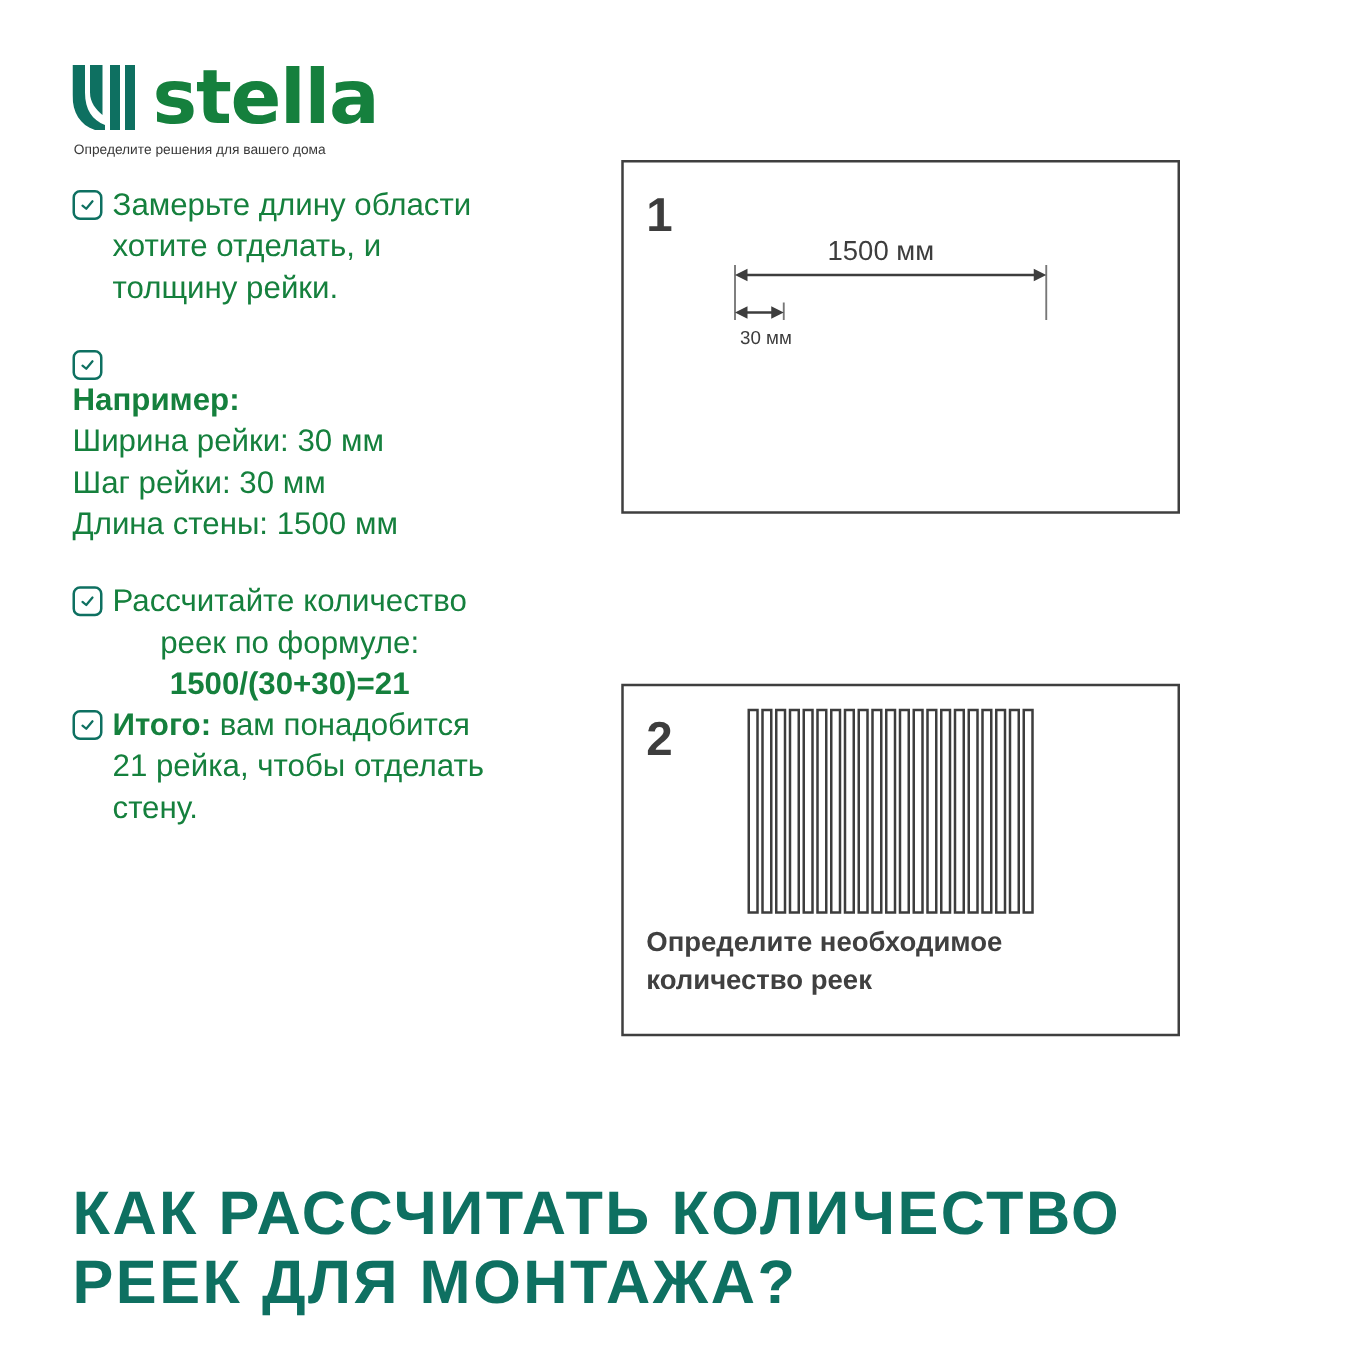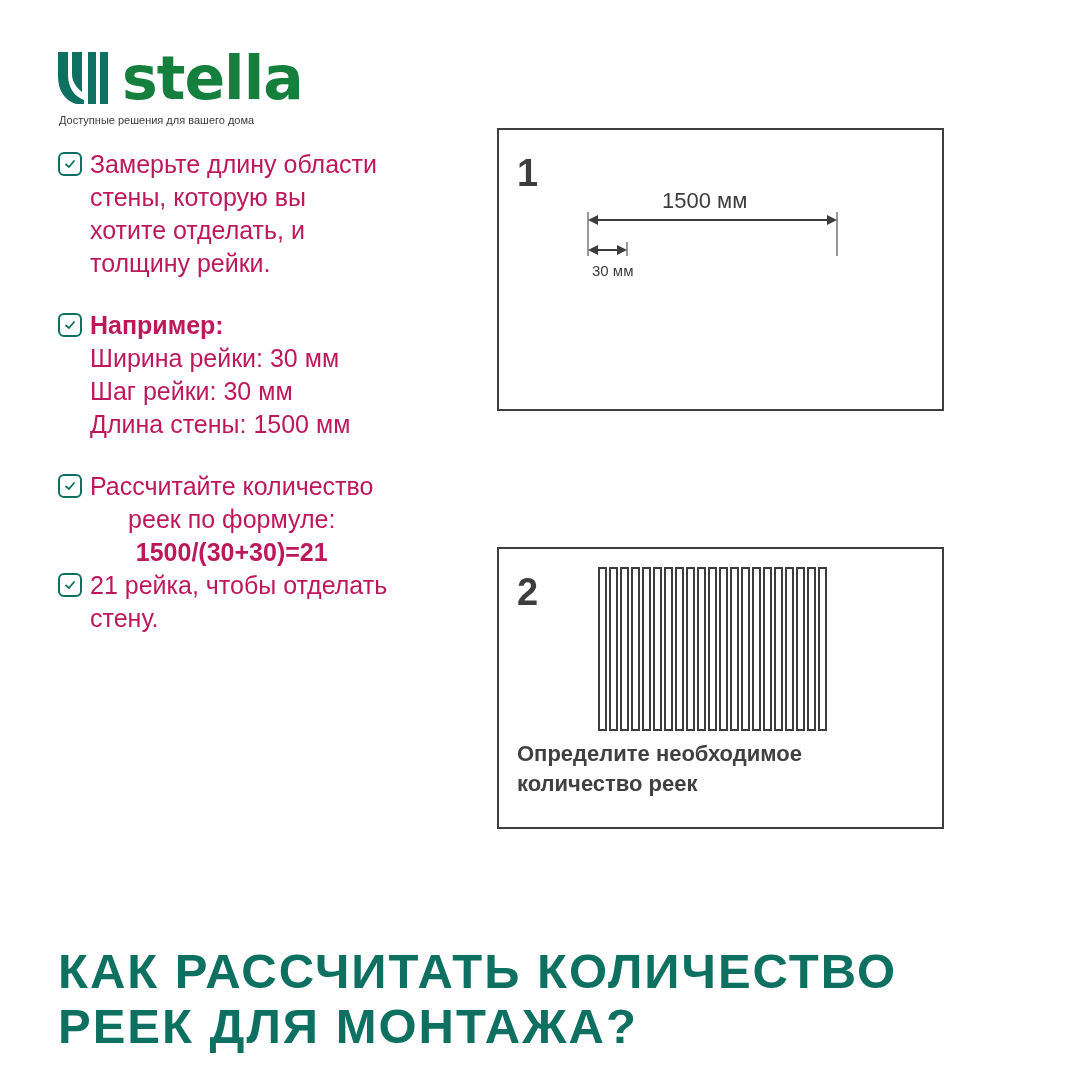--- a/index.html
+++ b/index.html
@@ -9,21 +9,21 @@
   .logo-row { display:flex; align-items:center; }
   .logo-mark { width:52px; height:52px; }
   .logo-word { font-size:60px; font-weight:bold; color:#15803d; letter-spacing:-1px; margin-left:12px; line-height:52px; font-family:"DejaVu Sans", sans-serif; }
   .logo-tag { font-size:11px; color:#3a3a3a; margin-top:10px; margin-left:1px; }
 
   .steps { position:absolute; left:58px; top:148px; width:400px; }
   .step { display:flex; align-items:flex-start; }
   .check { flex:0 0 auto; width:24px; height:24px; border:2px solid #0e7061; border-radius:6px; box-sizing:border-box;
            margin-top:4px; margin-right:8px; display:flex; align-items:center; justify-content:center; }
   .check svg { width:14px; height:14px; }
-  .step-text { font-size:25px; line-height:33px; color:#be185d; }
+  .step-text { font-size:25px; line-height:33px; color:#15803d; }
   .b { font-weight:bold; }
 
   .card { position:absolute; left:497px; width:447px; border:2px solid #3f3f3f; box-sizing:border-box; background:#fff; }
   .card1 { top:128px; height:283px; }
   .card2 { top:547px; height:282px; }
   .card-num { position:absolute; left:18px; font-size:38px; font-weight:bold; color:#3d3d3d; }
   .card-cap { position:absolute; left:18px; font-size:22px; line-height:30px; font-weight:bold; color:#404040; }
 
   .title { position:absolute; left:58px; top:944px; font-size:49px; line-height:55px; font-weight:bold; color:#0e7061;
            letter-spacing:2px; font-family:"Liberation Sans", sans-serif; }
@@ -34,39 +34,38 @@
 <div class="logo">
   <div class="logo-row">
     <svg class="logo-mark" viewBox="0 0 52 52">
       <path d="M0 0 H10 V22 C10 36 16 44 26 48 V52 H18 C6 48 0 38 0 24 Z" fill="#0e7061"></path>
       <path d="M14 0 H24 V40 C19 36 14 30 14 22 Z" fill="#0e7061"></path>
       <rect x="30" y="0" width="8" height="52" fill="#0e7061"></rect>
       <rect x="42" y="0" width="8" height="52" fill="#0e7061"></rect>
     </svg>
     <span class="logo-word">stella</span>
   </div>
-  <div class="logo-tag">Доступные решения для вашего дома</div>
+  <div class="logo-tag">Определите решения для вашего дома</div>
 </div>
 
 <div class="steps">
   <div class="step" style="margin-bottom:29px;">
     <span class="check">
         <svg viewBox="0 0 14 14">
           <path d="M3 7.5 L6 10 L11 4" fill="none" stroke="#0e7061" stroke-width="1.8" stroke-linecap="round" stroke-linejoin="round"></path>
         </svg>
       </span>
     <div class="step-text">
       <div>Замерьте длину области</div>
-      <div>стены, которую вы</div>
       <div>хотите отделать, и</div>
       <div>толщину рейки.</div>
     </div>
   </div>
 
-  <div class="step" style="margin-bottom:29px;">
+  <div class="step" style="margin-bottom:29px;flex-direction:column;">
     <span class="check">
         <svg viewBox="0 0 14 14">
           <path d="M3 7.5 L6 10 L11 4" fill="none" stroke="#0e7061" stroke-width="1.8" stroke-linecap="round" stroke-linejoin="round"></path>
         </svg>
       </span>
     <div class="step-text">
       <div class="b">Например:</div>
       <div>Ширина рейки: 30 мм</div>
       <div>Шаг рейки: 30 мм</div>
       <div>Длина стены: 1500 мм</div>
@@ -86,20 +85,21 @@
     </div>
   </div>
 
   <div class="step">
     <span class="check">
         <svg viewBox="0 0 14 14">
           <path d="M3 7.5 L6 10 L11 4" fill="none" stroke="#0e7061" stroke-width="1.8" stroke-linecap="round" stroke-linejoin="round"></path>
         </svg>
       </span>
     <div class="step-text">
+      <div><span class="b">Итого:</span><span> вам понадобится</span></div>
       <div>21 рейка, чтобы отделать</div>
       <div>стену.</div>
     </div>
   </div>
 </div>
 
 <div class="card card1">
   <div class="card-num" style="top:22px;">1</div>
   <svg style="position:absolute;left:0;top:0;" width="447" height="283" viewBox="0 0 447 283">
     <line x1="89" y1="82" x2="89" y2="126" stroke="#777" stroke-width="1.5"></line>

